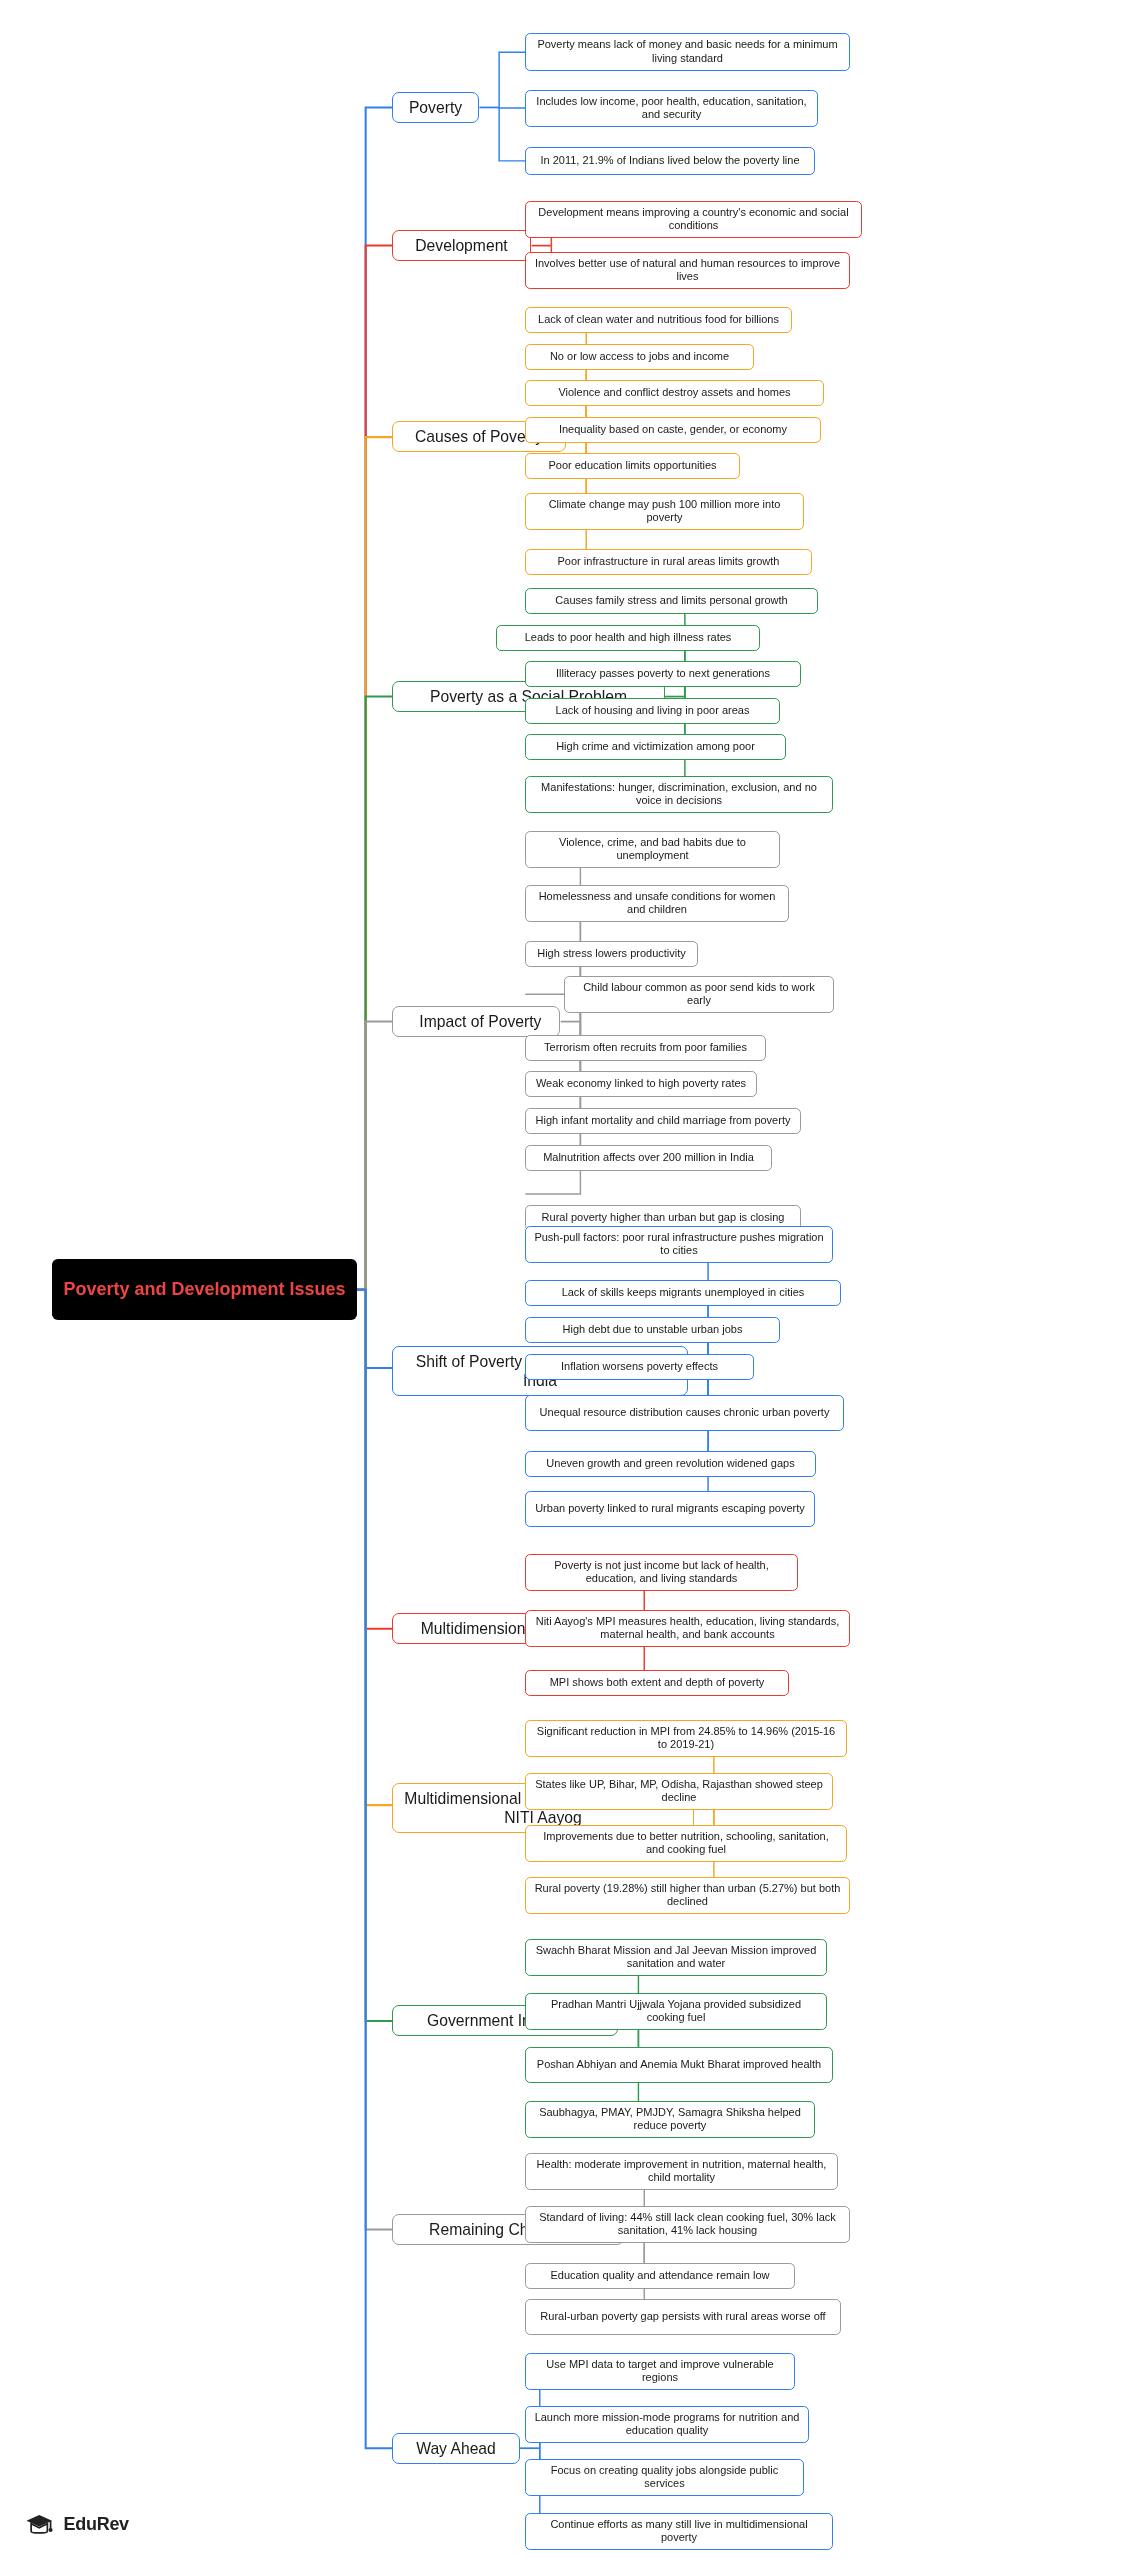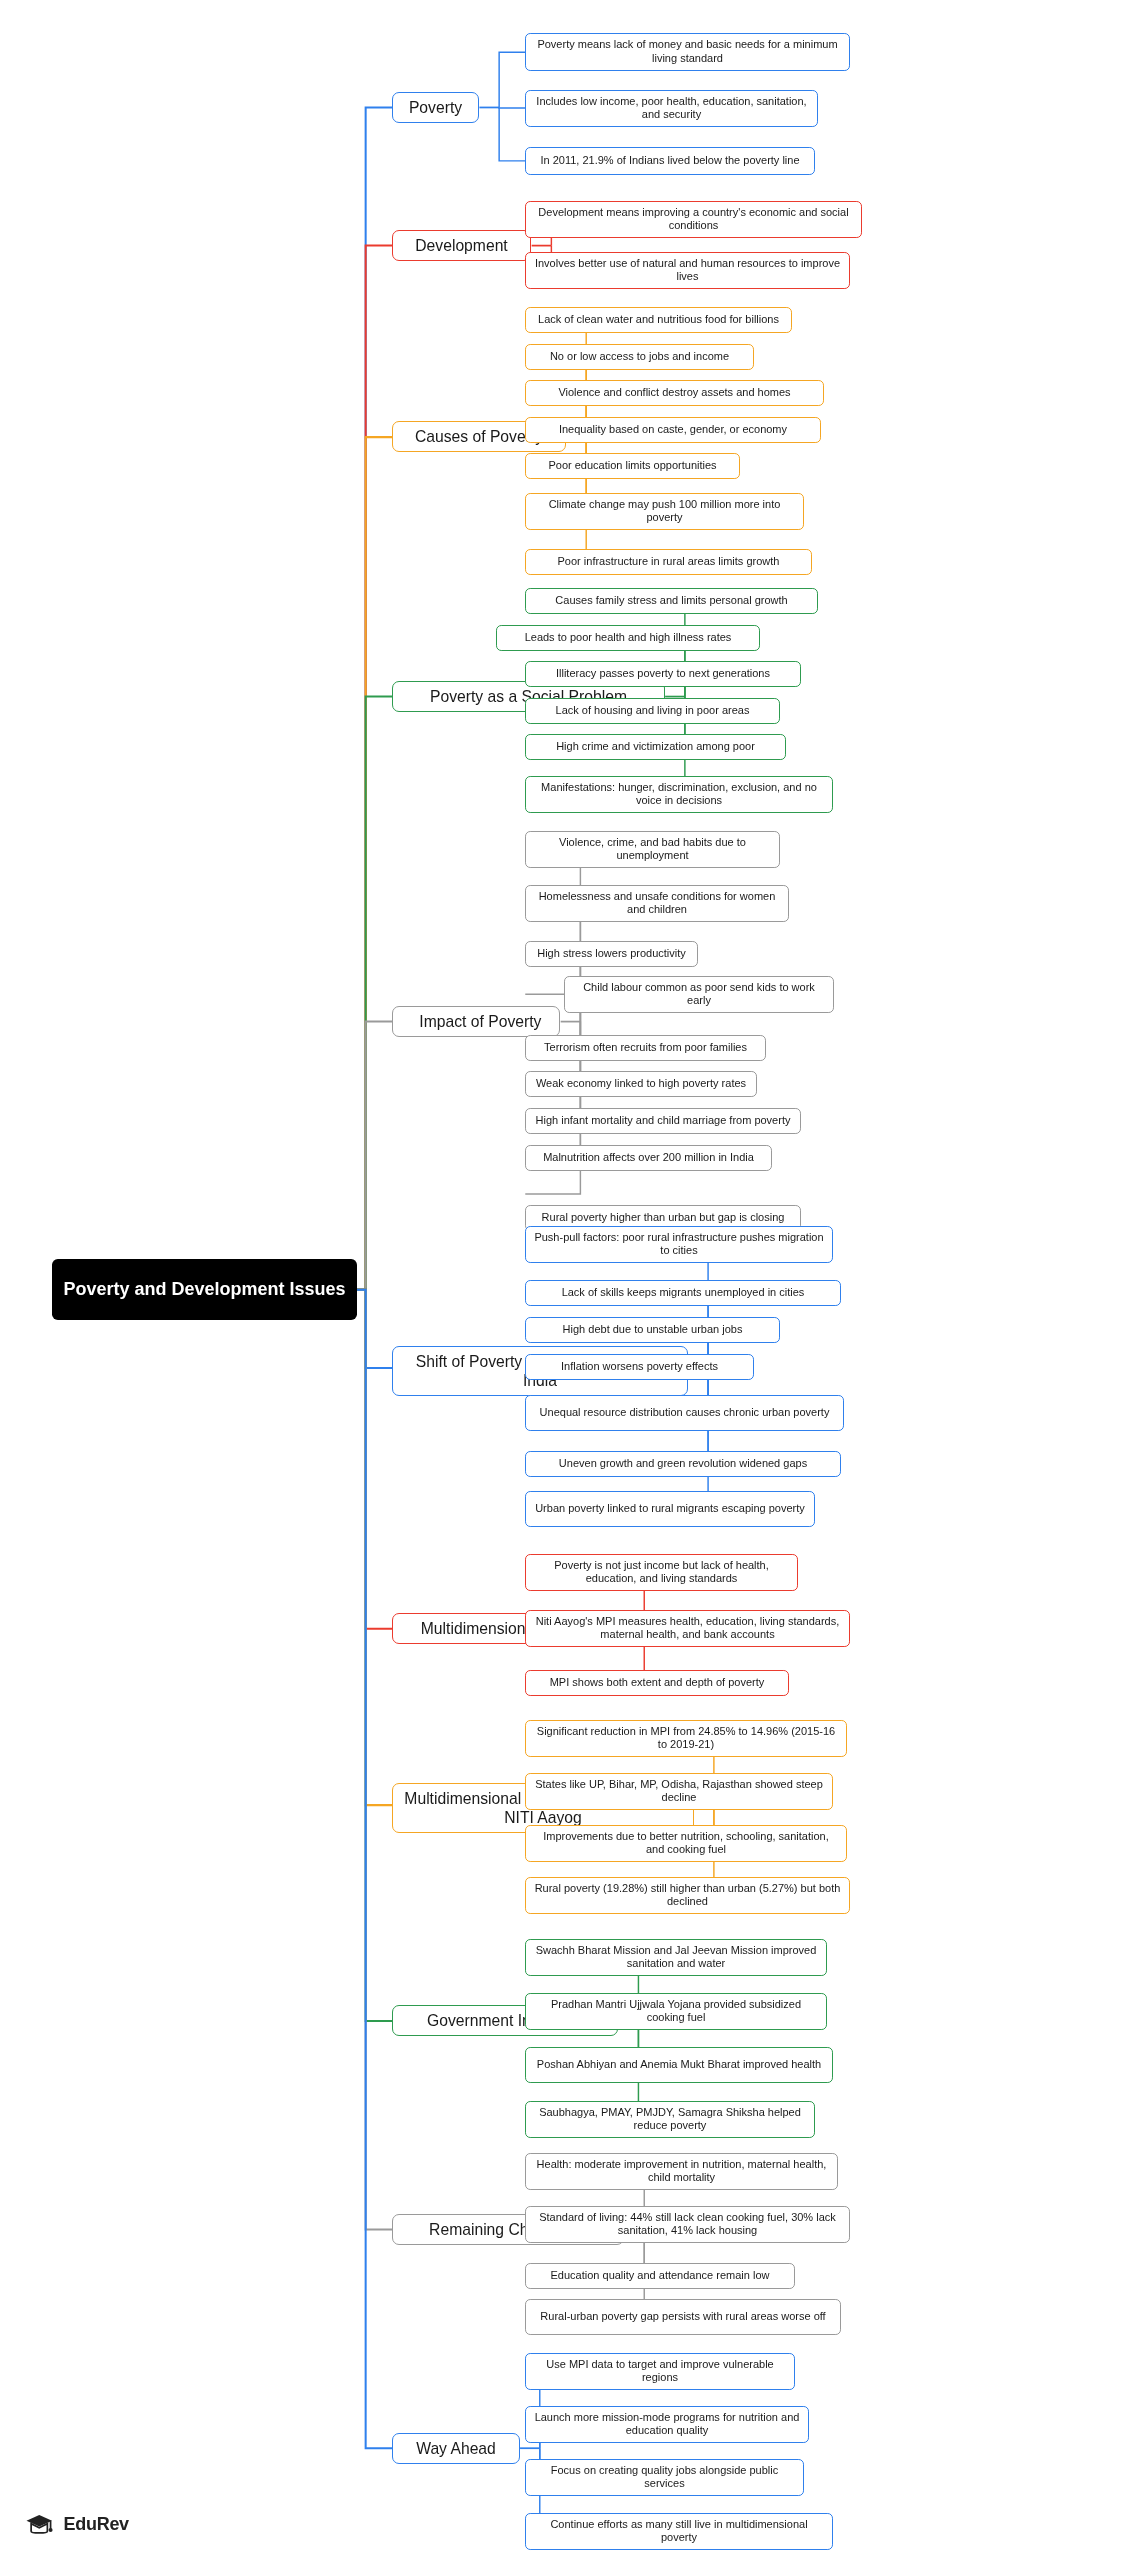--- a/index.html
+++ b/index.html
@@ -17,21 +17,21 @@
   #mindmap {
     position: absolute;
     left: 0;
     top: 0;
     width: 1137px;
     height: 2576px;
   }
   .root-node {
     position: absolute;
     background: #000000;
-    color: #ffffff;
+    color: #ef4444;
     border-radius: 5.8px;
     font-size: 18px;
     font-weight: bold;
     text-align: center;
     display: flex;
     align-items: center;
     justify-content: center;
     line-height: 1.25;
     padding: 8.1px 10.4px;
     box-sizing: border-box;
@@ -202,21 +202,21 @@
       <div class="leaf-node" style="left: 525px; top: 1071px; width: 232px; min-height: 25.5px; border-color: rgb(154, 154, 154);">Weak economy linked to high poverty rates</div>
       <div class="leaf-node" style="left: 525px; top: 1108px; width: 276px; min-height: 25.5px; border-color: rgb(154, 154, 154);">High infant mortality and child marriage from poverty</div>
       <div class="leaf-node" style="left: 525px; top: 1145px; width: 247px; min-height: 25.5px; border-color: rgb(154, 154, 154);">Malnutrition affects over 200 million in India</div>
       <div class="leaf-node" style="left: 525px; top: 1181px; width: 276px; min-height: 25.5px; border-color: rgb(154, 154, 154); margin-top: 24px;">Rural poverty higher than urban but gap is closing</div>
       <div class="branch-node" style="left: 392px; top: 1346px; width: 296px; min-height: 44px; border-color: rgb(47, 128, 237);">Shift of Poverty from Rural to Urban India</div>
       <div class="leaf-node" style="left: 525px; top: 1226px; width: 308px; min-height: 36px; border-color: rgb(47, 128, 237);">Push-pull factors: poor rural infrastructure pushes migration to cities</div>
       <div class="leaf-node" style="left: 525px; top: 1280px; width: 316px; min-height: 25.5px; border-color: rgb(47, 128, 237);">Lack of skills keeps migrants unemployed in cities</div>
       <div class="leaf-node" style="left: 525px; top: 1317px; width: 255px; min-height: 25.5px; border-color: rgb(47, 128, 237);">High debt due to unstable urban jobs</div>
       <div class="leaf-node" style="left: 525px; top: 1354px; width: 229px; min-height: 25.5px; border-color: rgb(47, 128, 237);">Inflation worsens poverty effects</div>
       <div class="leaf-node" style="left: 525px; top: 1395px; width: 319px; min-height: 36px; border-color: rgb(47, 128, 237);">Unequal resource distribution causes chronic urban poverty</div>
-      <div class="leaf-node" style="left: 525px; top: 1451px; width: 316px; min-height: 25.5px; border-color: rgb(47, 128, 237);">Uneven growth and green revolution widened gaps</div>
+      <div class="leaf-node" style="left: 525px; top: 1451px; width: 291px; min-height: 25.5px; border-color: rgb(47, 128, 237);">Uneven growth and green revolution widened gaps</div>
       <div class="leaf-node" style="left: 525px; top: 1491px; width: 290px; min-height: 36px; border-color: rgb(47, 128, 237);">Urban poverty linked to rural migrants escaping poverty</div>
       <div class="branch-node" style="left: 392px; top: 1613px; width: 232px; min-height: 31px; border-color: rgb(235, 59, 46);">Multidimensional Poverty</div>
       <div class="leaf-node" style="left: 525px; top: 1554px; width: 273px; min-height: 36px; border-color: rgb(235, 59, 46);">Poverty is not just income but lack of health, education, and living standards</div>
       <div class="leaf-node" style="left: 525px; top: 1610px; width: 325px; min-height: 36px; border-color: rgb(235, 59, 46);">Niti Aayog's MPI measures health, education, living standards, maternal health, and bank accounts</div>
       <div class="leaf-node" style="left: 525px; top: 1670px; width: 264px; min-height: 25.5px; border-color: rgb(235, 59, 46);">MPI shows both extent and depth of poverty</div>
       <div class="branch-node" style="left: 392px; top: 1783px; width: 302px; min-height: 44px; border-color: rgb(245, 166, 35);">Multidimensional Poverty Index 2023 by NITI Aayog</div>
       <div class="leaf-node" style="left: 525px; top: 1720px; width: 322px; min-height: 36px; border-color: rgb(245, 166, 35);">Significant reduction in MPI from 24.85% to 14.96% (2015-16 to 2019-21)</div>
       <div class="leaf-node" style="left: 525px; top: 1773px; width: 308px; min-height: 36px; border-color: rgb(245, 166, 35);">States like UP, Bihar, MP, Odisha, Rajasthan showed steep decline</div>
       <div class="leaf-node" style="left: 525px; top: 1825px; width: 322px; min-height: 36px; border-color: rgb(245, 166, 35);">Improvements due to better nutrition, schooling, sanitation, and cooking fuel</div>
       <div class="leaf-node" style="left: 525px; top: 1877px; width: 325px; min-height: 36px; border-color: rgb(245, 166, 35);">Rural poverty (19.28%) still higher than urban (5.27%) but both declined</div>

